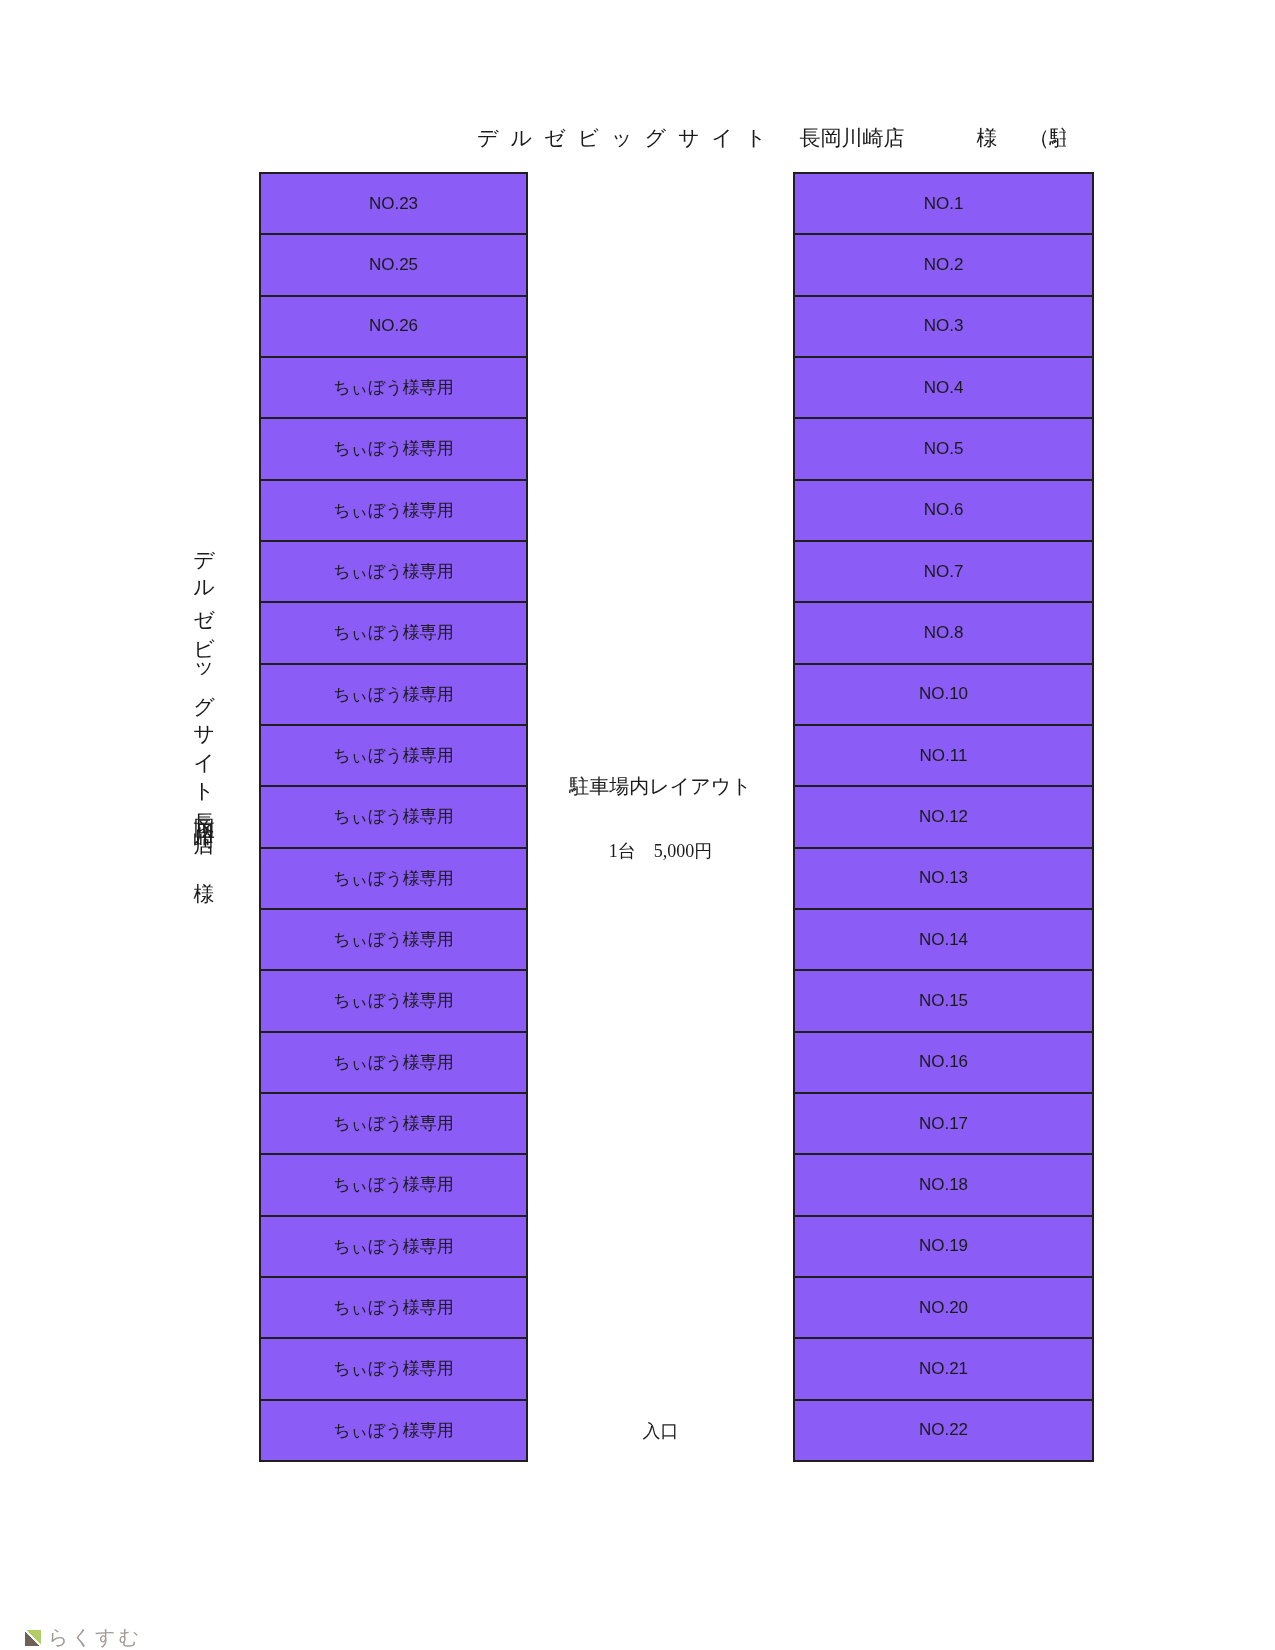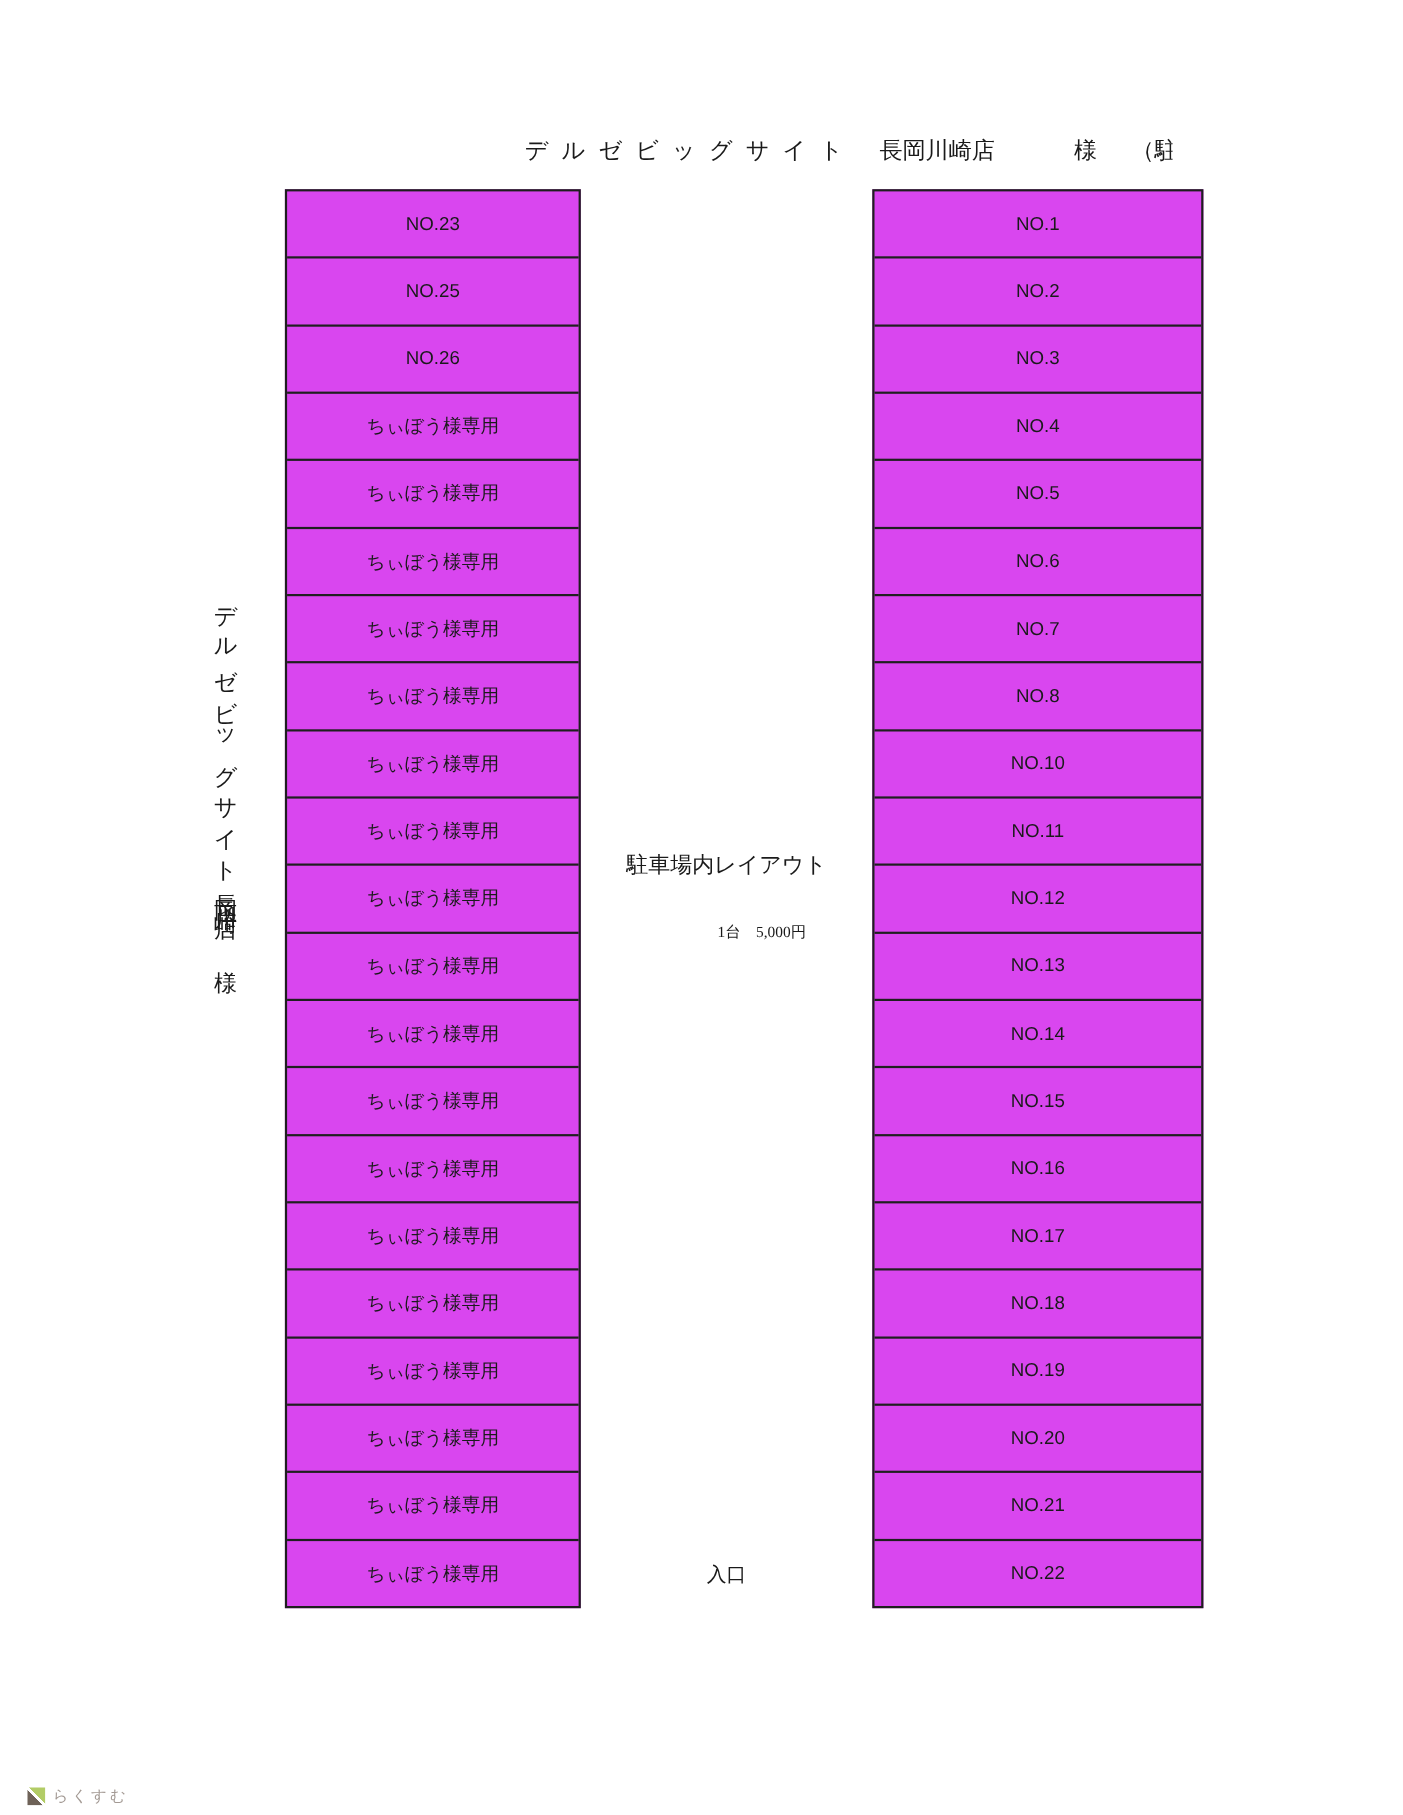--- a/index.html
+++ b/index.html
@@ -48,21 +48,21 @@
 
   
   .col {
     position: absolute;
     top: 172px;
     height: 1290px;
     border: 2px solid #1f1f1f;
     box-sizing: border-box;
     display: flex;
     flex-direction: column;
-    background: #d946ef;
+    background: #8b5cf6;
   }
   .col-left  { left: 259px; width: 269px; }
   .col-right { left: 793px; width: 301px; }
   .cell {
     flex: 1;
     border-bottom: 2px solid #1f1f1f;
     display: flex;
     align-items: center;
     justify-content: center;
     font-size: 17px;
@@ -73,39 +73,39 @@
   
   .center-label {
     position: absolute;
     left: 528px;
     width: 265px;
     text-align: center;
     color: #1a1a1a;
     font-family: Liberation Serif, serif;
   }
   .lbl-layout   { top: 773px;  font-size: 20px; }
-  .lbl-price    { top: 839px;  font-size: 14px; padding-left: 32px; }
+  .lbl-price    { top: 839px;  font-size: 18px; }
   .lbl-entrance { top: 1419px; font-size: 18px; }
 
   
   .watermark {
     position: absolute;
     left: 25px;
     top: 1624px;
     display: flex;
     align-items: center;
     gap: 7px;
   }
   .wm-logo {
     width: 16px;
     height: 16px;
     background: linear-gradient(45deg, #6e6258 0%, #6e6258 44%, #ffffff 44%, #ffffff 54%, #b2cc66 54%, #b2cc66 100%);
   }
   .wm-text {
-    font-size: 14px;
+    font-size: 20px;
     letter-spacing: 3px;
     color: #a39a94;
   }
 </style>
 </head>
 <body>
 
 <div class="page">
 
   <div class="title-clip">

